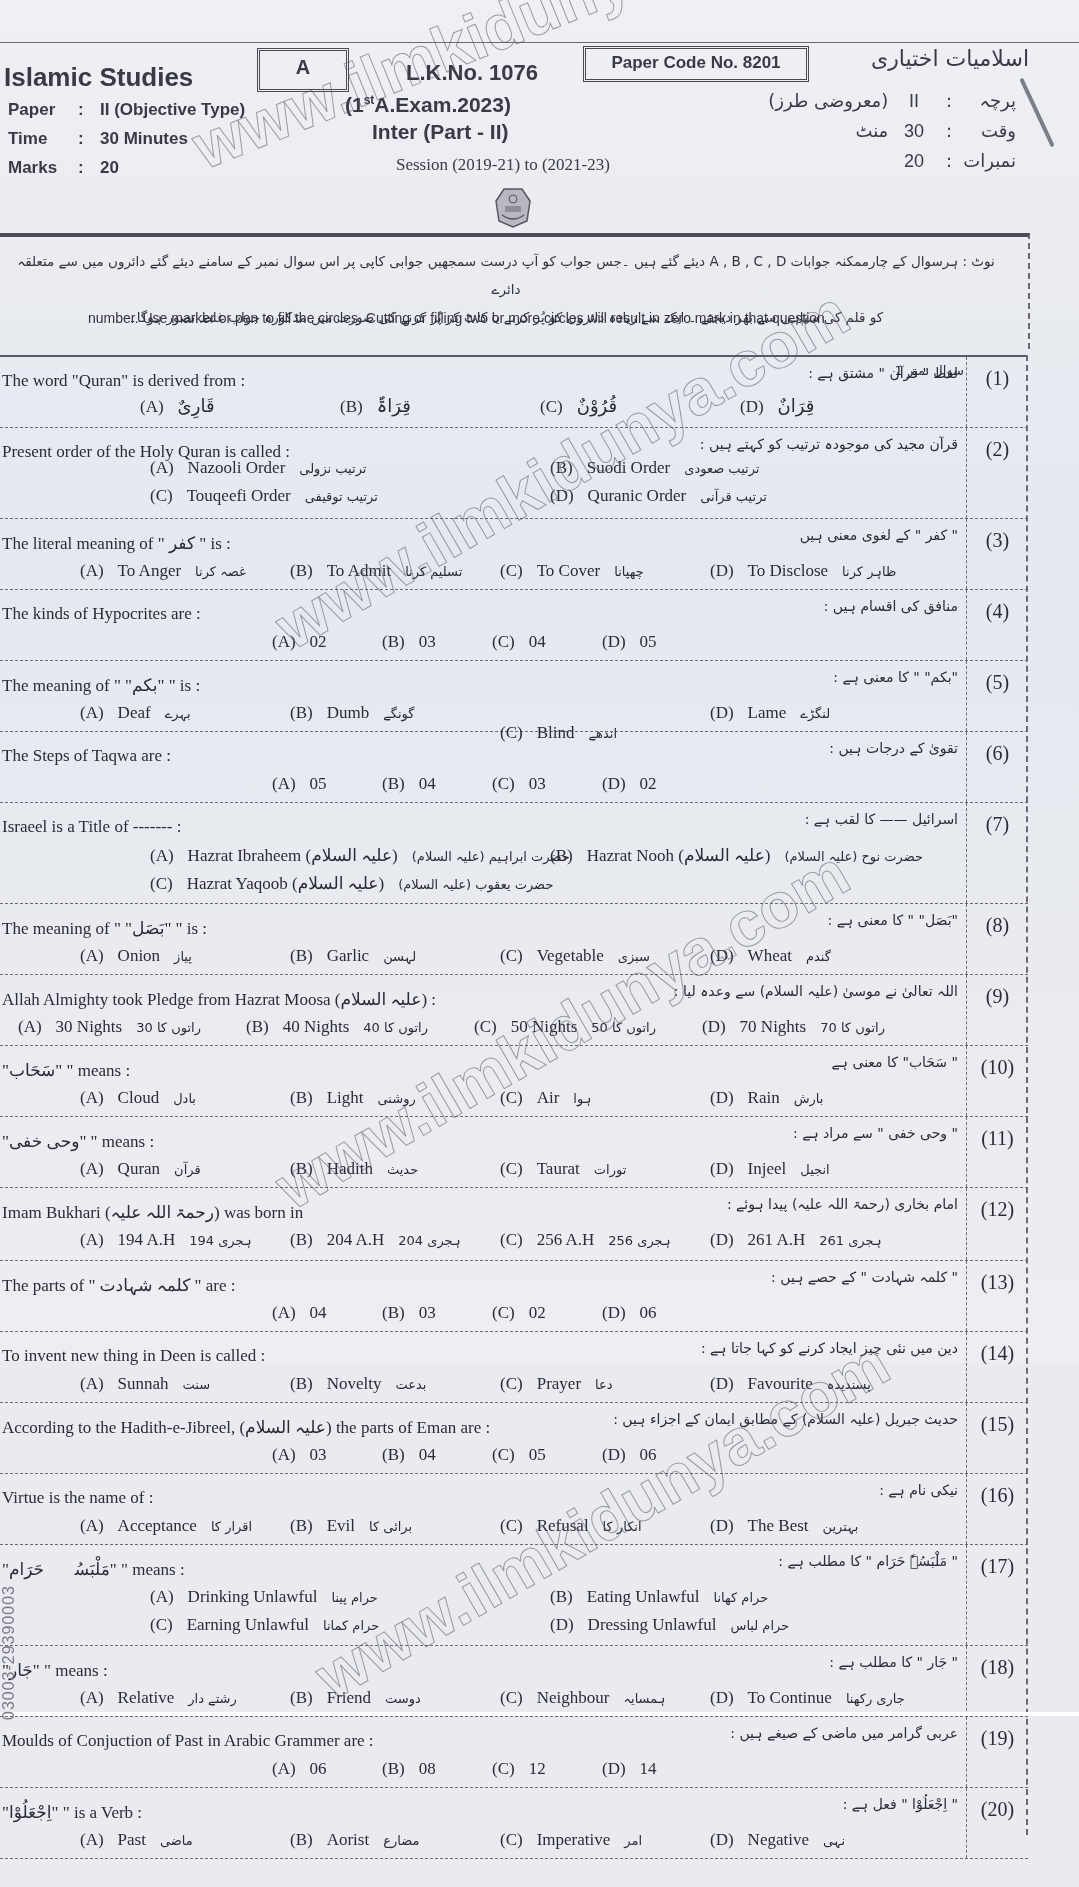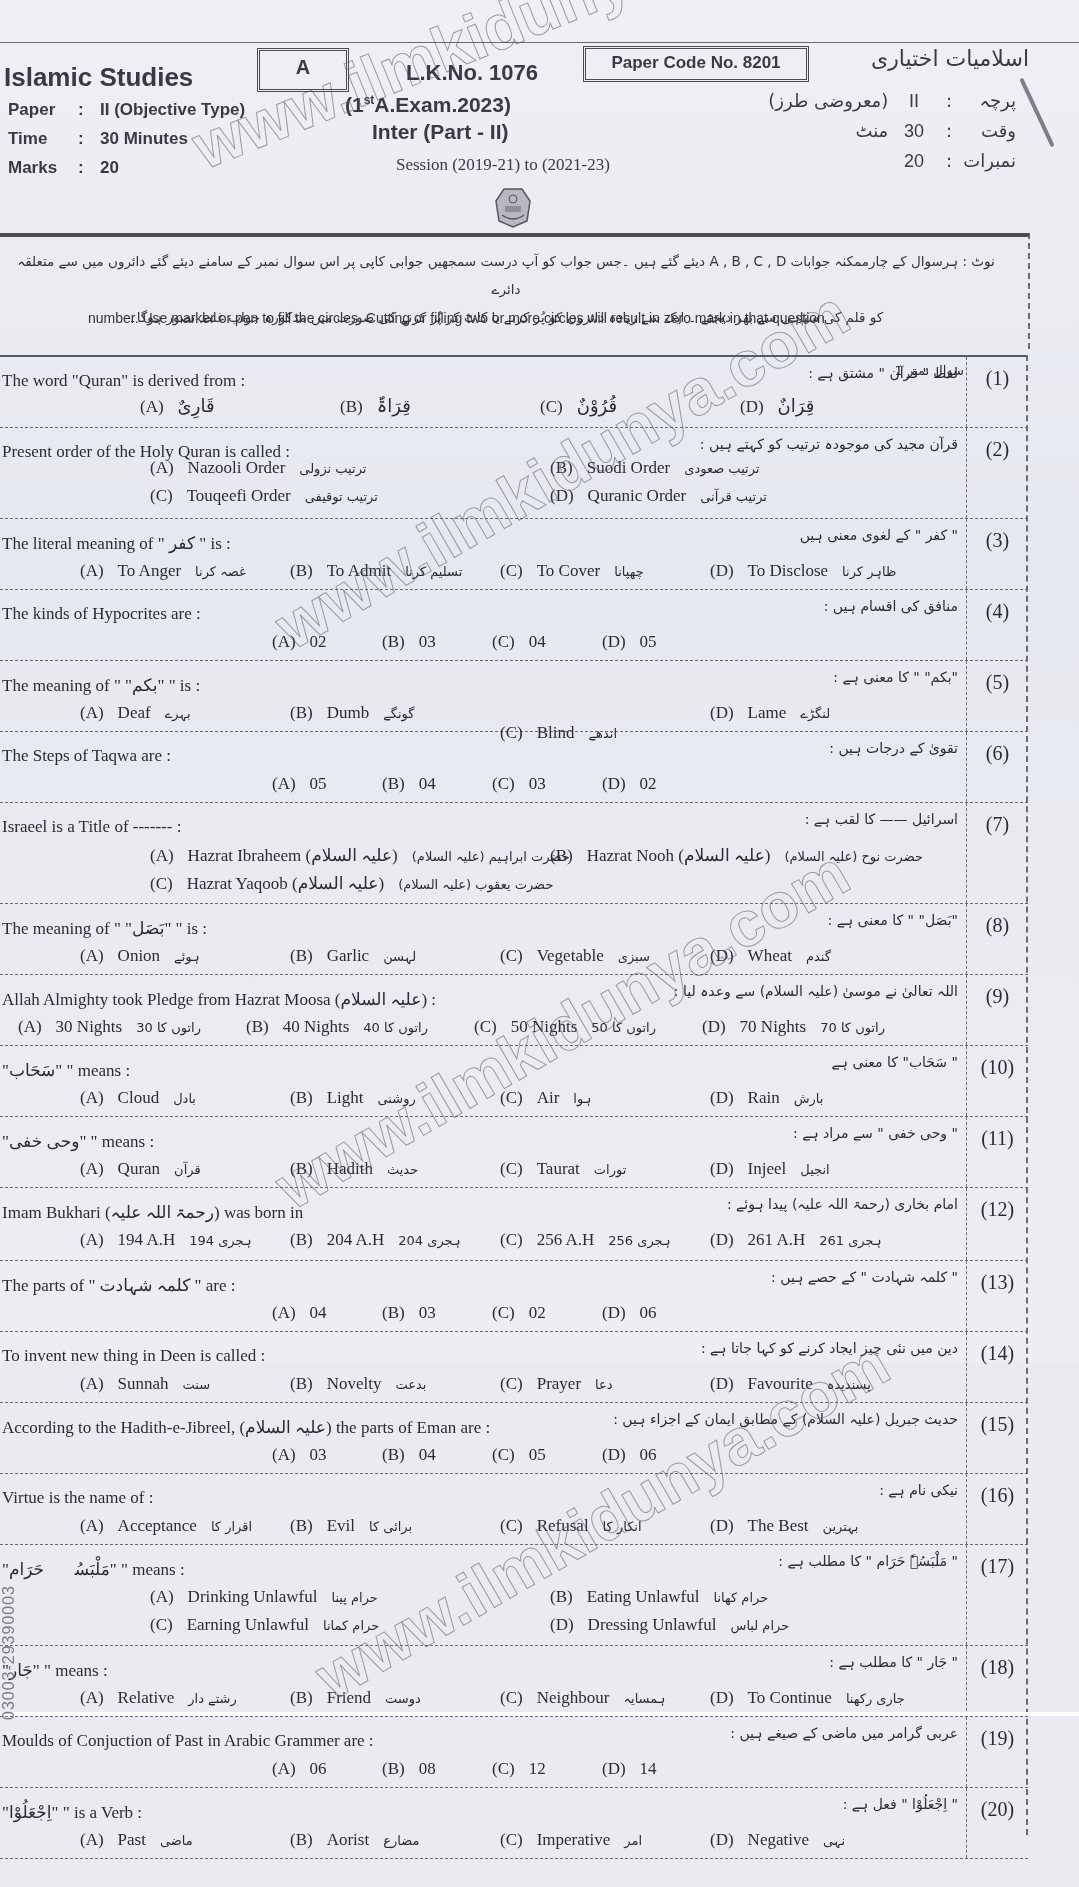--- a/index.html
+++ b/index.html
@@ -189,21 +189,21 @@
           <div class="opt" style="left: 150px; top: 42px;"><span class="ot">(A)</span><span class="ot">Hazrat Ibraheem (علیہ السلام)</span><span class="ou">حضرت ابراہیم (علیہ السلام)</span></div>
           <div class="opt" style="left: 550px; top: 42px;"><span class="ot">(B)</span><span class="ot">Hazrat Nooh (علیہ السلام)</span><span class="ou">حضرت نوح (علیہ السلام)</span></div>
           <div class="opt" style="left: 150px; top: 70px;"><span class="ot">(C)</span><span class="ot">Hazrat Yaqoob (علیہ السلام)</span><span class="ou">حضرت یعقوب (علیہ السلام)</span></div>
         </div>
       </div>
       <div class="qrow" style="height: 70px;">
         <div class="qcol-num"><span>(8)</span></div>
         <div class="q-en">The meaning of " "بَصَل" " is     :</div>
         <div class="q-ur">"بَصَل" " کا معنی ہے   :</div>
         <div class="opts" style="top: 0px; width: 960px; height: 100%;">
-          <div class="opt" style="left: 80px; top: 42px;"><span class="ot">(A)</span><span class="ot">Onion</span><span class="ou">ہوئے</span></div>
+          <div class="opt" style="left: 80px; top: 42px;"><span class="ot">(A)</span><span class="ot">Onion</span><span class="ou">پیاز</span></div>
           <div class="opt" style="left: 290px; top: 42px;"><span class="ot">(B)</span><span class="ot">Garlic</span><span class="ou">لہسن</span></div>
           <div class="opt" style="left: 500px; top: 42px;"><span class="ot">(C)</span><span class="ot">Vegetable</span><span class="ou">سبزی</span></div>
           <div class="opt" style="left: 710px; top: 42px;"><span class="ot">(D)</span><span class="ot">Wheat</span><span class="ou">گندم</span></div>
         </div>
       </div>
       <div class="qrow" style="height: 70px;">
         <div class="qcol-num"><span>(9)</span></div>
         <div class="q-en">Allah Almighty took Pledge from Hazrat Moosa (علیہ السلام)     :</div>
         <div class="q-ur">اللہ تعالیٰ نے موسیٰ (علیہ السلام) سے وعدہ لیا   :</div>
         <div class="opts" style="top: 0px; width: 960px; height: 100%;">

